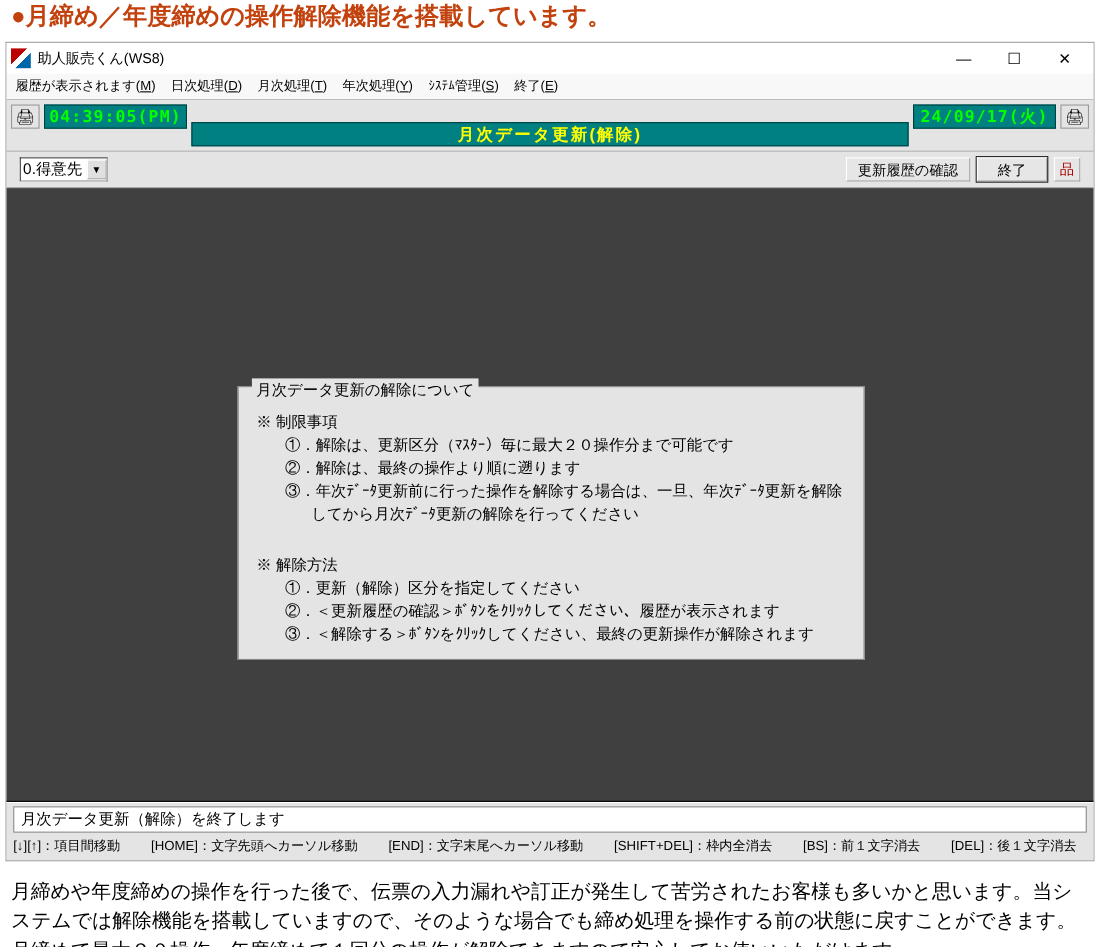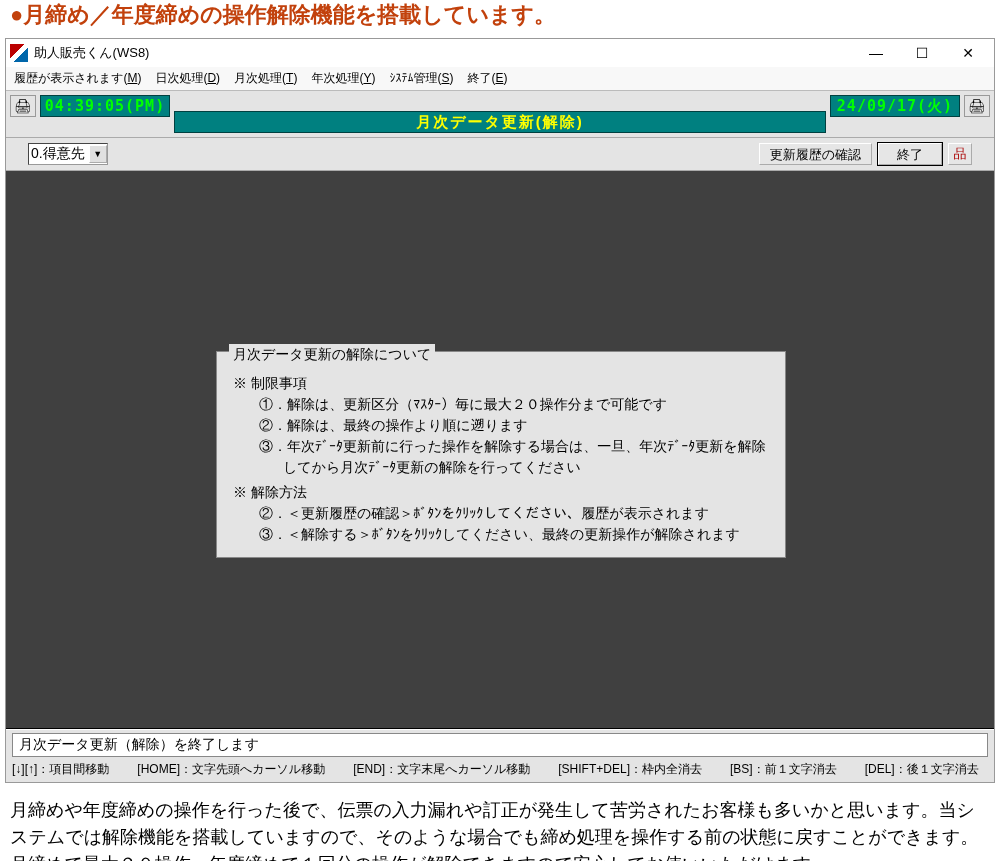--- a/index.html
+++ b/index.html
@@ -108,21 +108,21 @@
   .date-box {
     width: 130px;
     font-family: monospace;
     letter-spacing: 1px;
     font-size: 15px;
     color: #00ff00;
   }
   .toolbar {
     display: flex;
     align-items: center;
-    padding: 5px 22px;
+    padding: 5px 12px;
     border-bottom: 1px solid #aaa;
     background: #e4e4e4;
     gap: 6px;
   }
   .dropdown {
     display: flex;
     align-items: center;
     background: #fff;
     border: 1px inset #999;
     height: 22px;
@@ -275,22 +275,23 @@
   <div class="main-area">
     <fieldset class="help-panel">
       <span class="legend">月次データ更新の解除について</span>
       <div style="margin-top:-6px;">
         <div class="section-head">※ 制限事項</div>
         <ol>
           <li>①．解除は、更新区分（ﾏｽﾀｰ）毎に最大２０操作分まで可能です</li>
           <li>②．解除は、最終の操作より順に遡ります</li>
           <li>③．年次ﾃﾞｰﾀ更新前に行った操作を解除する場合は、一旦、年次ﾃﾞｰﾀ更新を解除してから月次ﾃﾞｰﾀ更新の解除を行ってください</li>
         </ol>
-        <div class="section-head" style="margin-top:4px;">※ 解除方法</div>
+        <div class="section-head" style="margin-top:25px;">※ 解除方法</div>
         <ol>
+          <li>①．更新（解除）区分を指定してください</li>
           <li>②．＜更新履歴の確認＞ﾎﾞﾀﾝをｸﾘｯｸしてください、履歴が表示されます</li>
           <li>③．＜解除する＞ﾎﾞﾀﾝをｸﾘｯｸしてください、最終の更新操作が解除されます</li>
         </ol>
       </div>
     </fieldset>
   </div>
 
   <div class="status-bar">
     <div class="status-msg">月次データ更新（解除）を終了します</div>
     <div class="key-hints">

